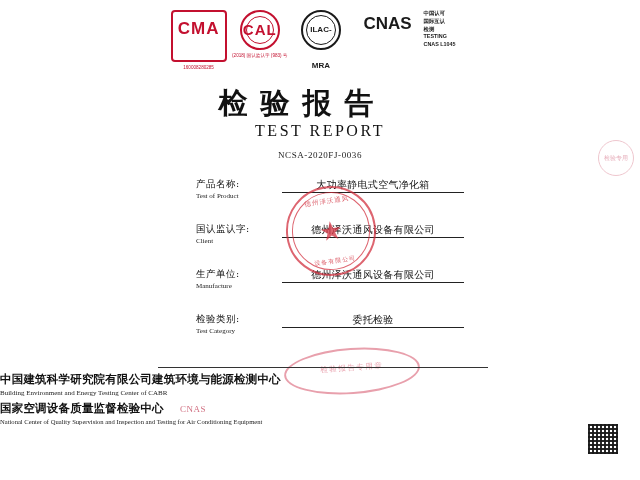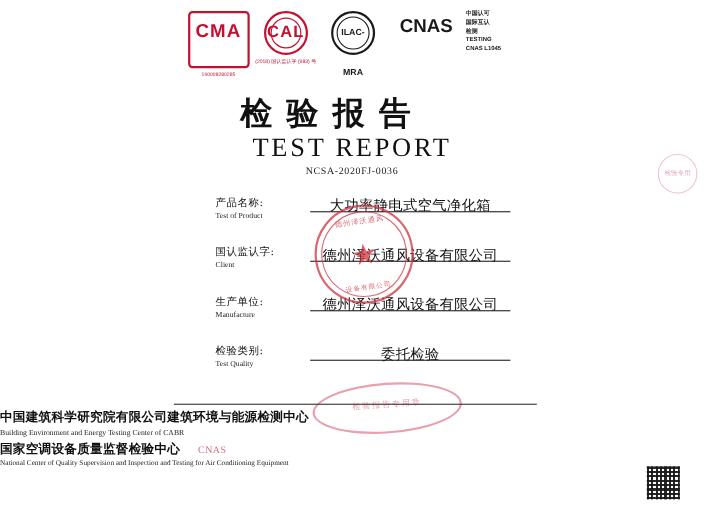--- a/index.html
+++ b/index.html
@@ -125,21 +125,21 @@
     color: #111;
     text-indent: 13px;
   }
   .title-en {
     position: absolute;
     top: 122px;
     left: 0;
     width: 640px;
     text-align: center;
     font-family: "Liberation Serif", serif;
-    font-size: 24px;
+    font-size: 16px;
     letter-spacing: 2.5px;
     color: #111;
   }
   .report-no {
     position: absolute;
     top: 150px;
     left: 0;
     width: 640px;
     text-align: center;
     font-family: "Liberation Serif", serif;
@@ -178,21 +178,21 @@
     margin-top: 1px;
     white-space: nowrap;
   }
   .field-value {
     position: absolute;
     left: 86px;
     top: 0;
     width: 182px;
     text-align: center;
     font-family: "DejaVu Serif", serif;
-    font-size: 13px;
+    font-size: 10px;
     color: #111;
     letter-spacing: 0.3px;
     white-space: nowrap;
     overflow: hidden;
   }
   .field-line {
     position: absolute;
     left: 86px;
     top: 14px;
     width: 182px;
@@ -409,21 +409,21 @@
         <div class="label-cn">生产单位:</div>
         <div class="label-en">Manufacture</div>
       </div>
       <div class="field-value">德州泽沃通风设备有限公司</div>
       <div class="field-line"></div>
     </div>
 
     <div class="field">
       <div class="field-labels">
         <div class="label-cn">检验类别:</div>
-        <div class="label-en">Test Quality</div>
+        <div class="label-en">Test Category</div>
       </div>
       <div class="field-value">委托检验</div>
       <div class="field-line"></div>
     </div>
 
   </div>
 
   <div class="stamp-main">
     <div class="stamp-text-top">德州泽沃通风</div>
     <div class="stamp-star">

